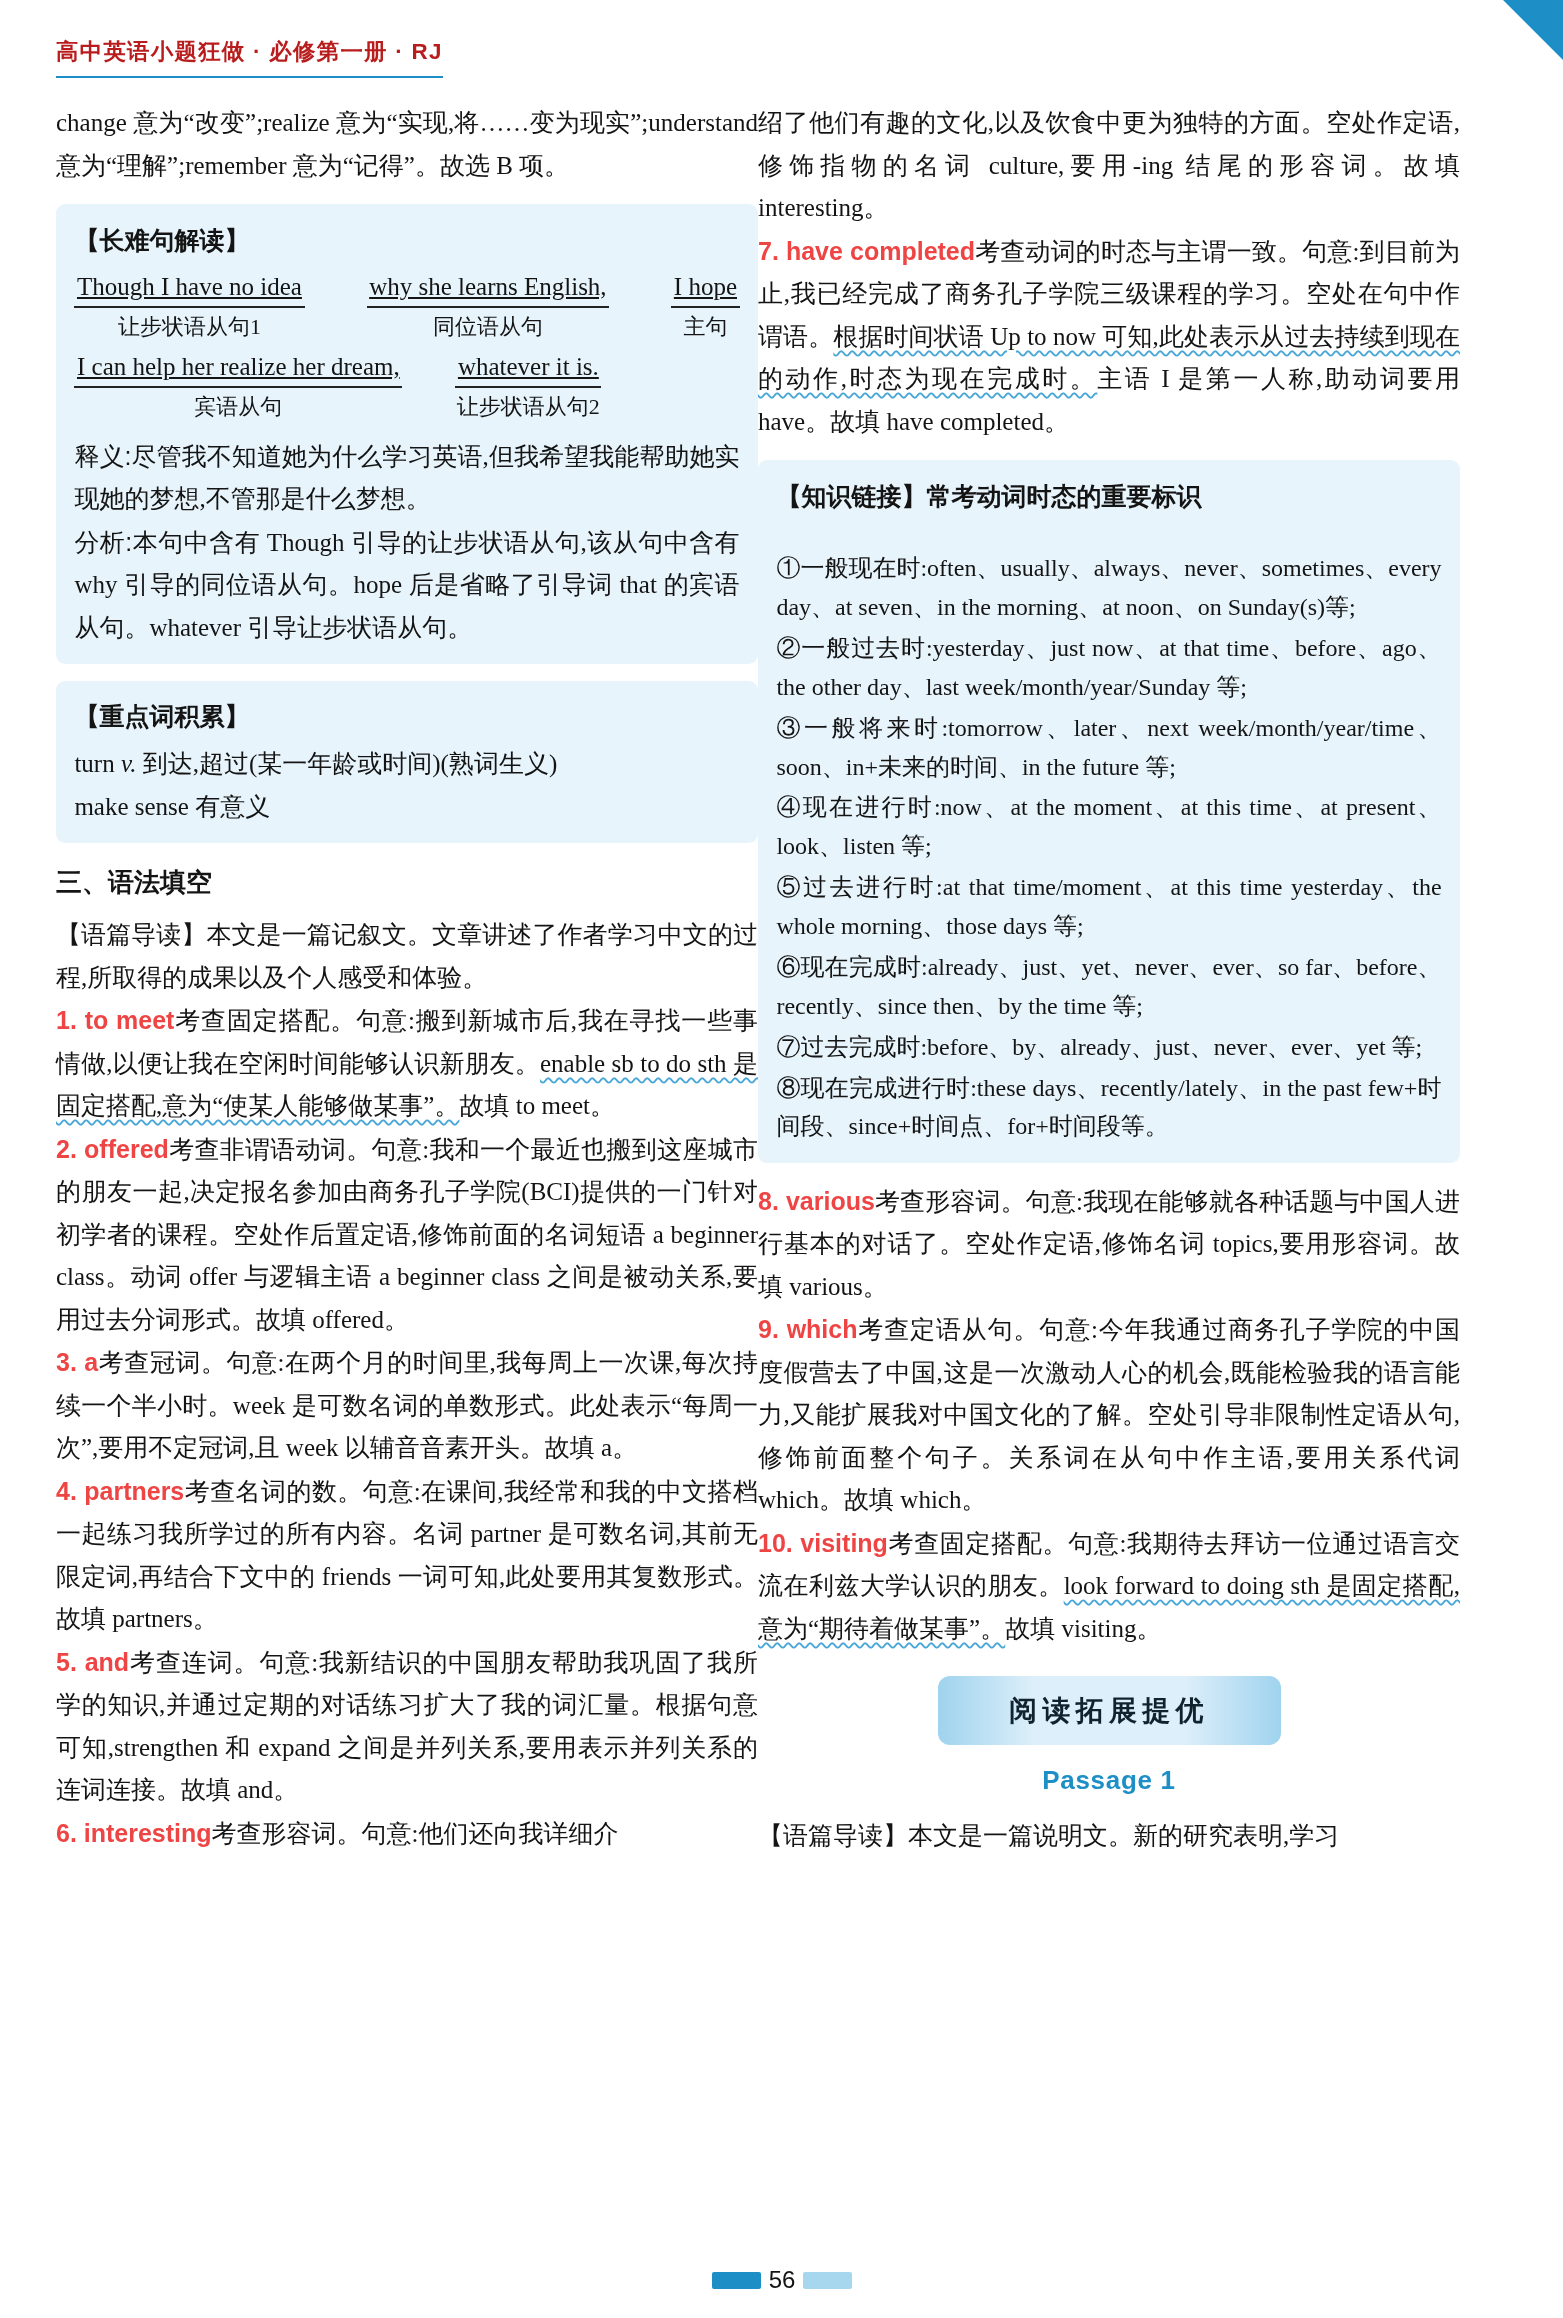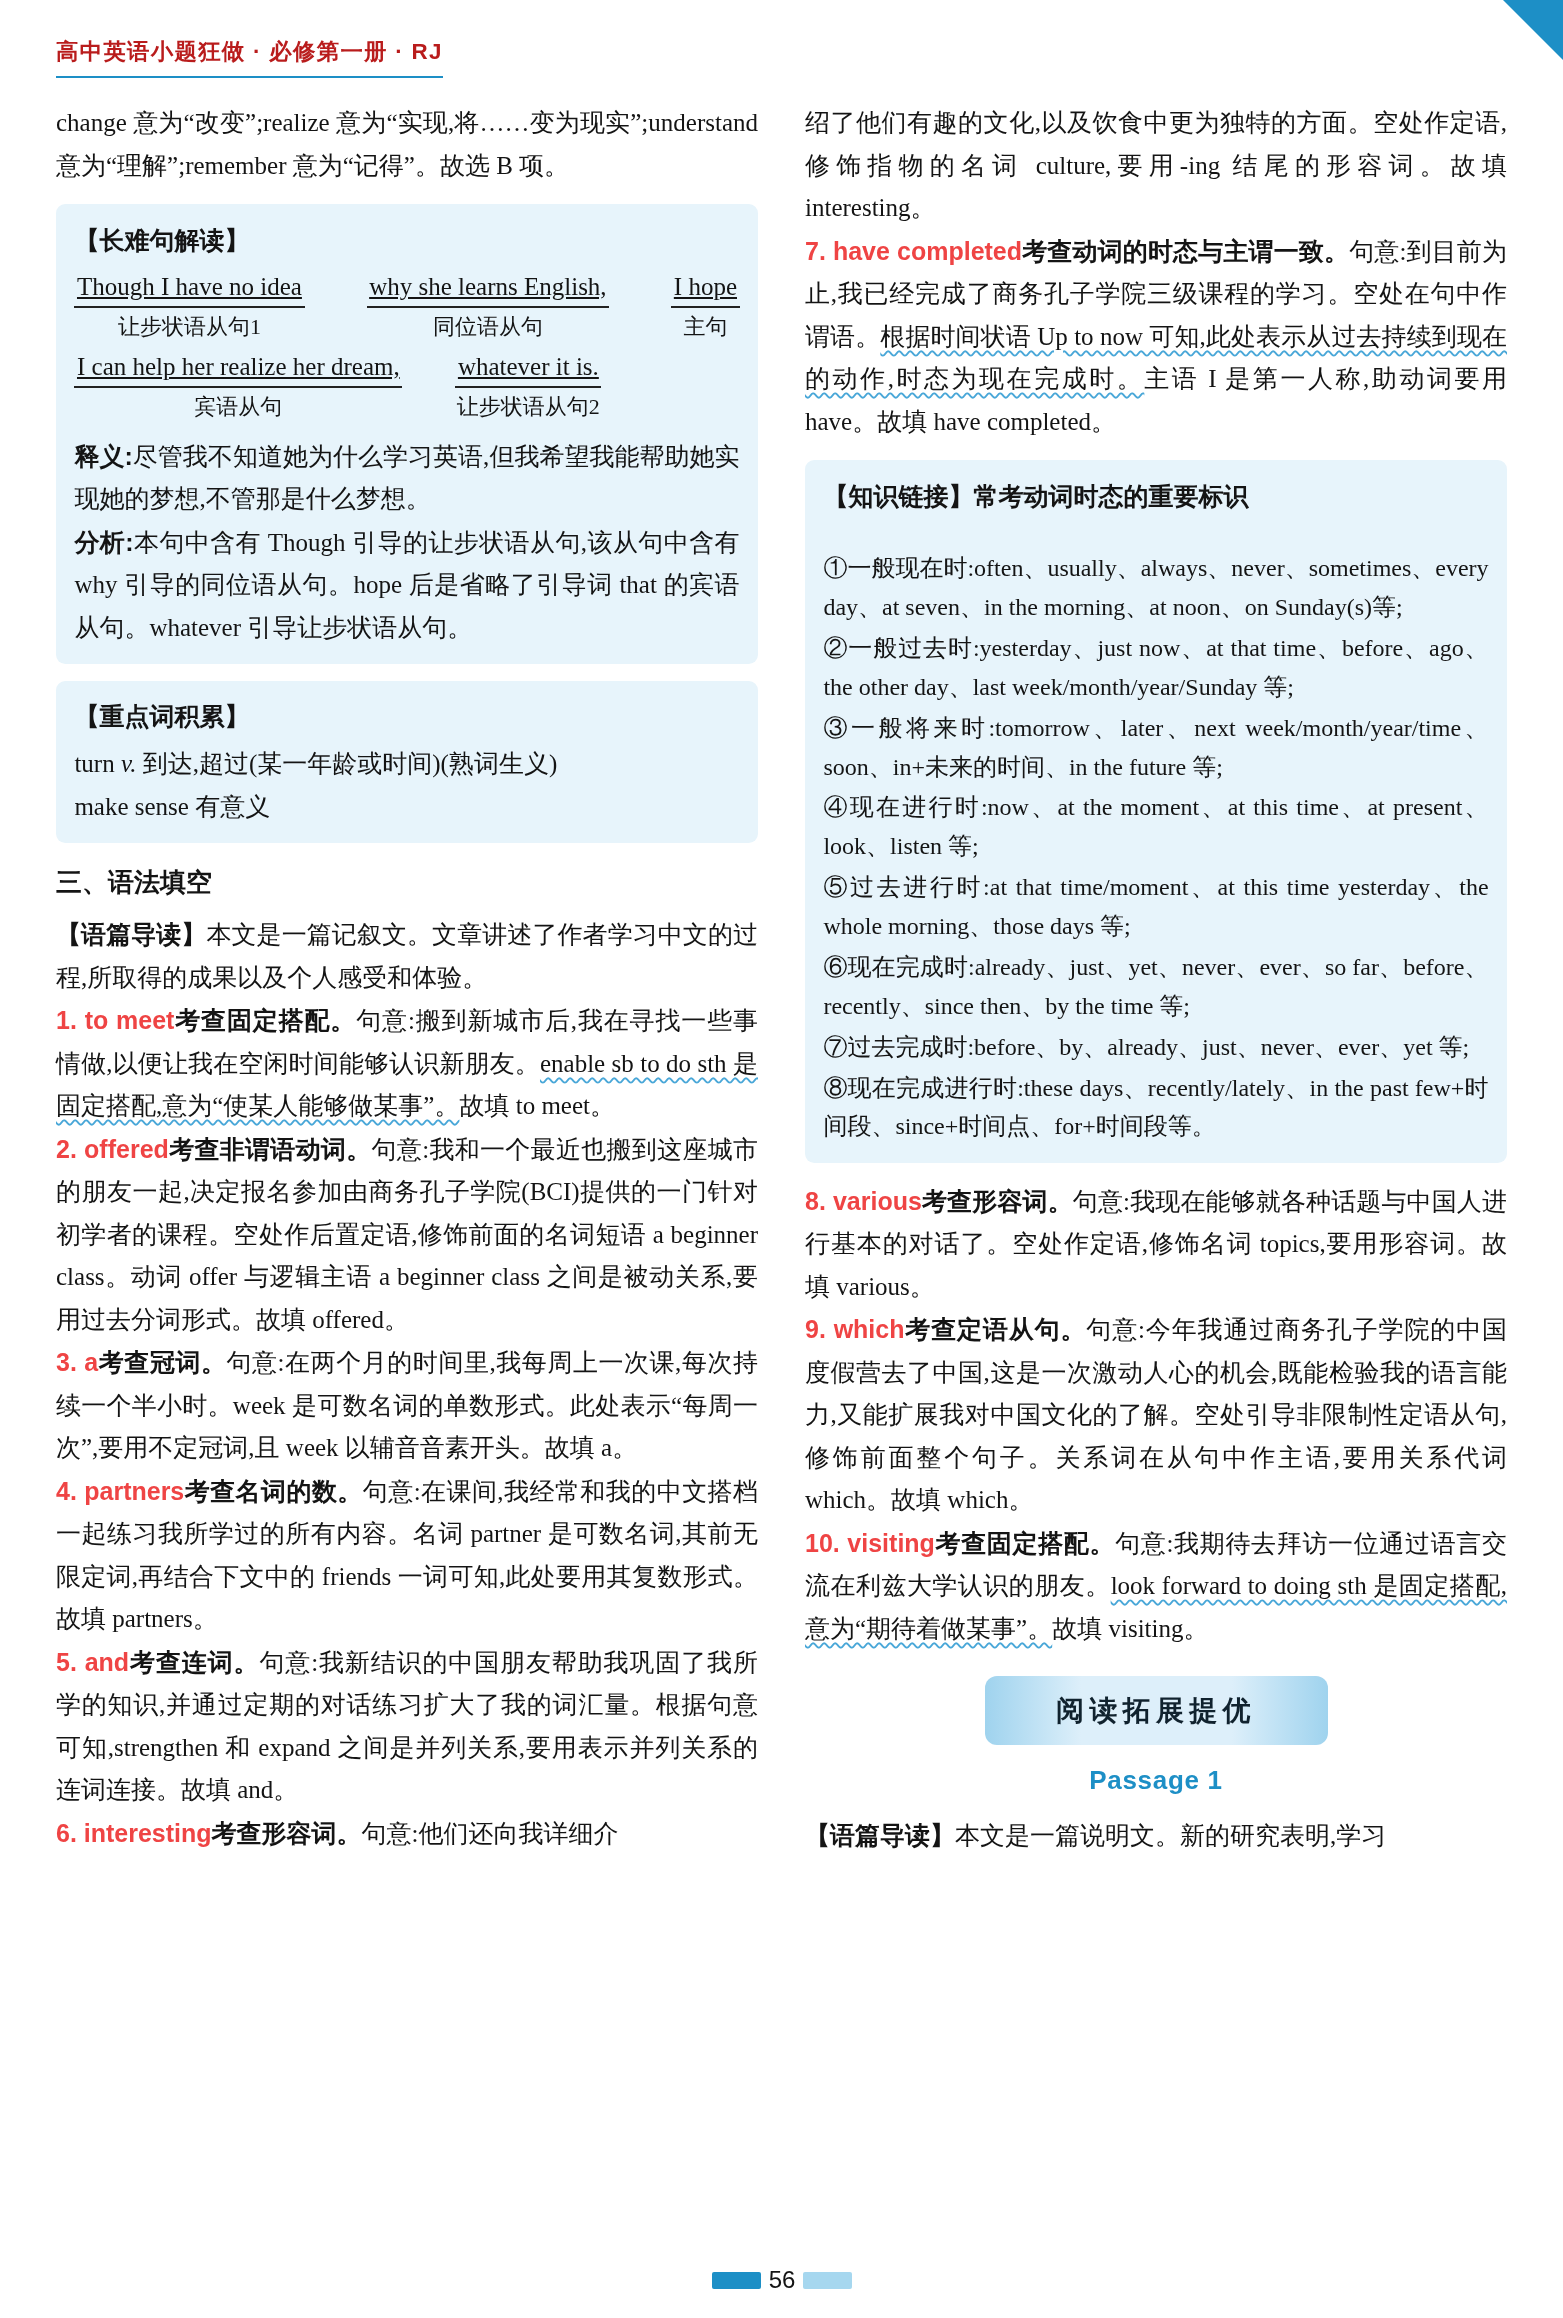--- a/index.html
+++ b/index.html
@@ -12,24 +12,24 @@
   .page { position:relative; width:1564px; height:2319px; padding:36px 56px 0 56px; overflow:hidden; background:#fff; }
   .corner-tri { position:absolute; top:0; right:0; width:0; height:0;
     border-top:61px solid #1d8fc6; border-left:61px solid transparent; }
   .header-row { margin-bottom:24px; }
   .book-title {
     display:inline-block;
     font-family:"Liberation Sans","DejaVu Sans",sans-serif;
     font-weight:bold; font-size:22.4px; color:#b91c1c;
     border-bottom:2.6px solid #1d8fc6; padding-bottom:9.2px; letter-spacing:1.3px;
   }
-  .columns { display:flex; gap:47px; }
+  .columns { display:flex; }
   .col { width:702px; font-size:25px; line-height:1.7; text-align:justify; }
   .col p { margin:0; }
-  .hei { font-family:"Liberation Sans","DejaVu Sans",sans-serif; font-weight:bold; }
+  .hei { font-family:"Liberation Sans","DejaVu Sans",sans-serif; font-weight:normal; }
   .ans {
     color:#ef4444; font-family:"Liberation Sans","DejaVu Sans",sans-serif;
     font-weight:bold; margin-right:0; white-space:nowrap;
   }
   .wavy {
     text-decoration:underline; text-decoration-style:wavy;
     text-decoration-color:#49a7d8; text-decoration-thickness:1.6px; text-underline-offset:5.3px;
   }
   .ital { font-style:italic; }
   .blue-box { background:#e7f4fb; border-radius:9.2px; padding:14.5px 18.4px; margin:17px 0; }

